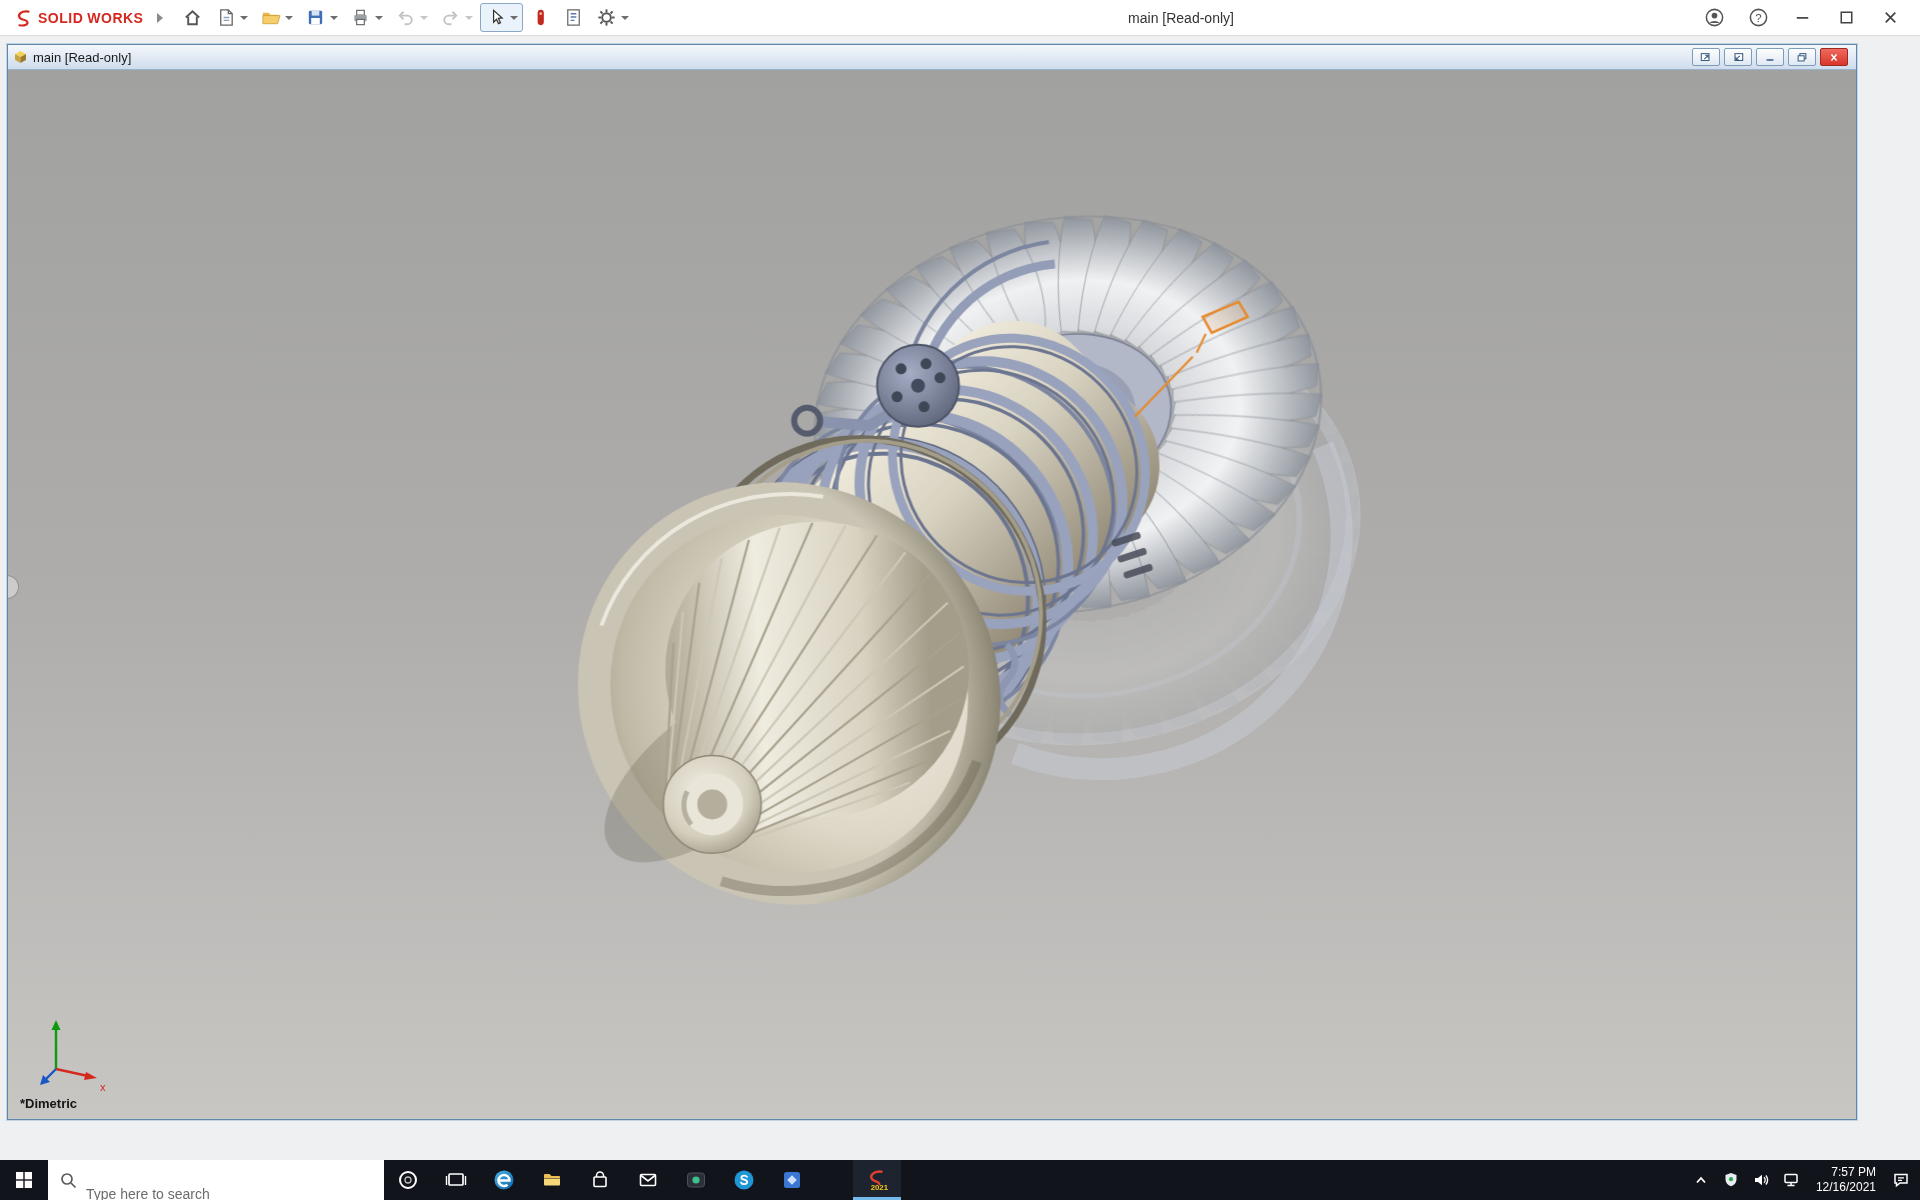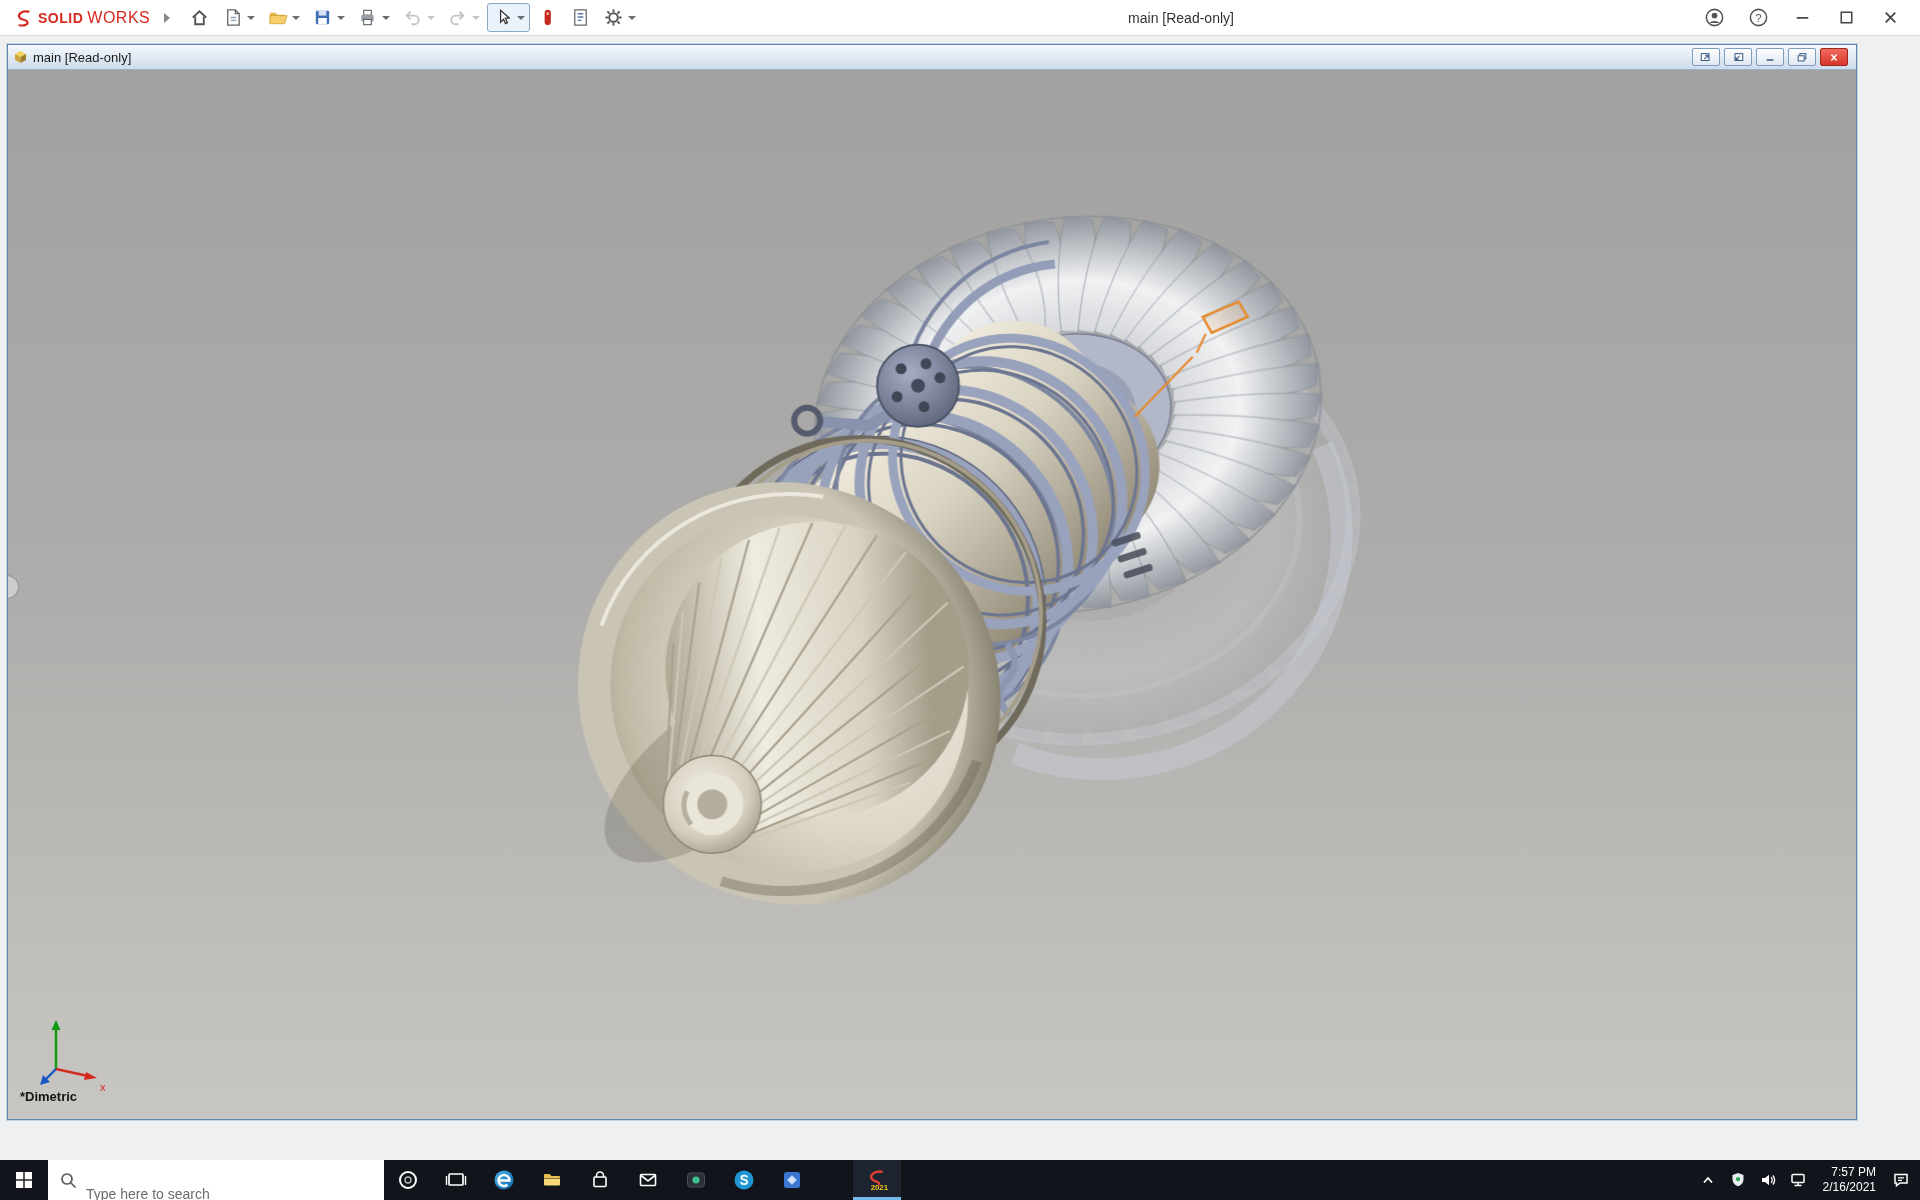--- a/index.html
+++ b/index.html
@@ -4,21 +4,21 @@
 <style>
   * { margin:0; padding:0; box-sizing:border-box; }
   body { font-family:"Liberation Sans", sans-serif; background:#000; }
   .screen { position:relative; width:1920px; height:1200px; background:#f0f0f0; overflow:hidden; }
 
   
   .titlebar { position:absolute; top:0; left:0; right:0; height:36px; background:#ffffff;
     border-bottom:1px solid #dcdcdc; display:flex; align-items:center; padding:0 8px; z-index:30; }
   .brand { display:flex; align-items:center; gap:4px; padding:0 6px; }
   .brand-solid { color:#d6281e; font-weight:bold; font-size:14px; letter-spacing:.5px; }
-  .brand-works { color:#d6281e; font-weight:normal; font-size:16px; letter-spacing:.5px; }
+  .brand-works { color:#d6281e; font-weight:bold; font-size:14px; letter-spacing:.5px; }
   .expand-btn { background:none; border:0; padding:4px 8px; cursor:pointer; display:flex; align-items:center; }
   .tri-right { width:0; height:0; border-left:6px solid #8a8a8a; border-top:5px solid transparent; border-bottom:5px solid transparent; }
   .quick-toolbar { display:flex; align-items:center; gap:2px; margin-left:6px; }
   .tbtn { background:none; border:1px solid transparent; border-radius:3px; padding:3px 4px;
     display:flex; align-items:center; gap:2px; cursor:pointer; }
   .tbtn.active { border-color:#8aa7c5; background:#eaf2fb; }
   .tbtn svg { width:21px; height:21px; display:block; }
   .dd { width:0; height:0; border-left:4px solid transparent; border-right:4px solid transparent; border-top:4.5px solid #6d6d6d; margin-left:2px; }
   .tbtn.disabled .dd { border-top-color:#c6c6c6; }
   .app-title { position:absolute; left:1181px; transform:translateX(-50%); font-size:14px; color:#333; white-space:nowrap; }
@@ -34,21 +34,21 @@
     display:flex; align-items:center; gap:6px; padding:0 6px; font-size:13px; color:#1a1a1a; }
   .doc-controls { margin-left:auto; display:flex; gap:4px; padding-right:2px; }
   .doc-cbtn { width:28px; height:18px; border:1px solid #7e9cbb; border-radius:2px;
     background:linear-gradient(#fefefe,#dfe8f2); display:flex; align-items:center; justify-content:center; cursor:pointer; }
   .doc-cbtn.close { background:linear-gradient(#ef6a5e,#d9362a); border-color:#9c2a20; }
   .doc-cbtn svg { width:12px; height:11px; }
 
   .viewport { flex:1; position:relative; overflow:hidden;
     background:linear-gradient(180deg,#a1a1a0 0%, #aeadab 50%, #c7c6c3 100%); }
   .scene { position:absolute; inset:0; width:100%; height:100%; }
-  .orientation { position:absolute; left:12px; bottom:15px; font-size:13px; font-weight:bold; color:#141414; }
+  .orientation { position:absolute; left:12px; bottom:8px; font-size:13px; font-weight:bold; color:#141414; }
   .triad { position:absolute; left:24px; bottom:26px; width:80px; height:80px; }
   .pane-tab { position:absolute; left:-1px; top:505px; width:12px; height:24px; background:#d2d2d2;
     border:1px solid #8f8f8f; border-left:none; border-radius:0 12px 12px 0; opacity:.85; cursor:pointer; }
 
   
   .taskbar { position:absolute; bottom:0; left:0; right:0; height:40px; background:#11141b;
     display:flex; align-items:stretch; z-index:40; }
   .task-btn { width:48px; background:none; border:0; display:flex; align-items:center; justify-content:center;
     cursor:pointer; position:relative; }
   .task-btn svg { width:24px; height:24px; }
@@ -607,21 +607,21 @@
           </svg>
       </button>
       <button class="tray-btn">
         <svg viewBox="0 0 18 18">
             <rect x="3" y="3.5" width="12" height="8" rx="1" stroke="#fff" fill="none" stroke-width="1.5"></rect>
             <path d="M9 11.5 v3 M5.5 14.5 h7" stroke="#fff" stroke-width="1.5"></path>
           </svg>
       </button>
       <div class="clock">
         <span>7:57 PM</span>
-        <span>2/16/2021</span>
+        <span>12/16/2021</span>
       </div>
       <button class="tray-btn">
         <svg viewBox="0 0 18 18">
             <path d="M3 3.5 h12 v8.5 h-7 l-3.5 2.8 v-2.8 h-1.5 z" fill="none" stroke="#fff" stroke-width="1.5"></path>
             <path d="M6 6.8 h6 M6 9.3 h4" stroke="#fff" stroke-width="1.3"></path>
           </svg>
       </button>
     </div>
   </footer>
 

